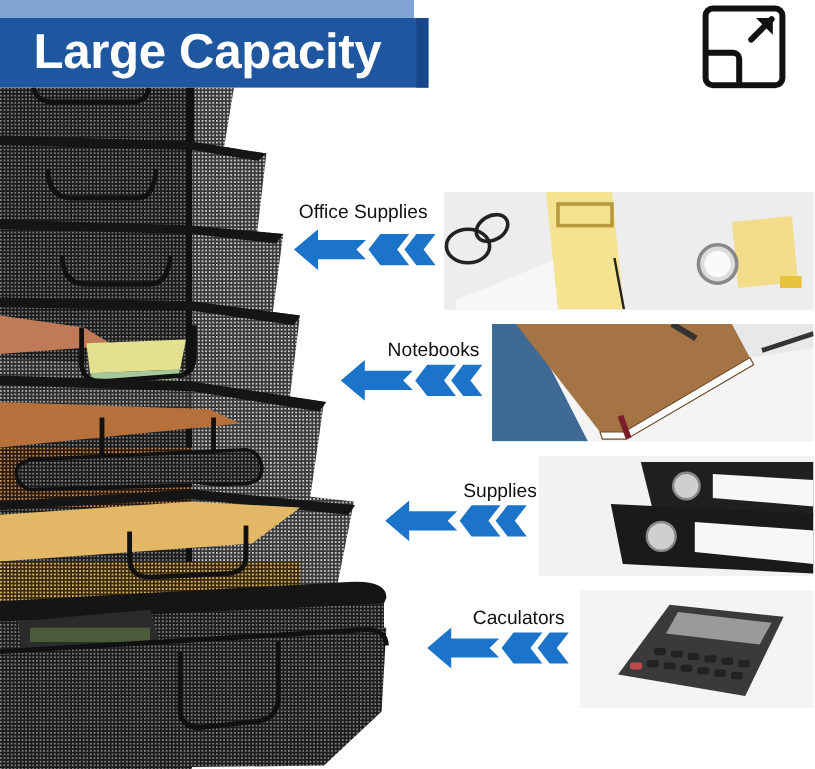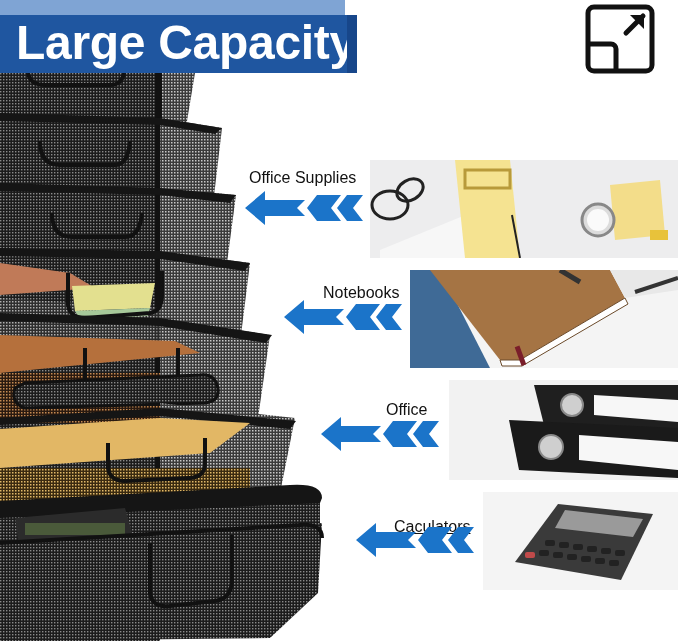--- a/index.html
+++ b/index.html
@@ -3,21 +3,21 @@
 <meta charset="utf-8">
 <style>
   * { box-sizing: border-box; margin: 0; padding: 0; }
   html, body { width: 679px; height: 641px; background: #ffffff; overflow: hidden; }
   body { position: relative; font-family: "Liberation Sans", sans-serif; }
 
   
   .banner-strip { position: absolute; left: 0; top: 0; width: 345px; height: 16px; background: #7fa4d4; }
   .banner { position: absolute; left: 0; top: 15px; width: 357px; height: 58px; background: #1f56a0; }
   .banner::after { content: ""; position: absolute; right: 0; top: 0; width: 10px; height: 100%; background: #17468a; }
-  .banner-title { position: absolute; left: 16px; top: 2px; font-size: 48px; font-weight: bold; color: #ffffff; letter-spacing: -0.3px; line-height: 52px; white-space: nowrap; }
+  .banner-title { position: absolute; left: 28px; top: 2px; font-size: 41px; font-weight: bold; color: #ffffff; letter-spacing: -0.3px; line-height: 52px; white-space: nowrap; }
 
   
   .expand-btn { position: absolute; left: 585px; top: 4px; width: 70px; height: 70px; cursor: pointer; }
 
   
   .organizer { position: absolute; left: 0; top: 73px; width: 330px; height: 568px; }
 
   
   .callout-label { position: absolute; font-size: 16px; color: #111; white-space: nowrap; }
   .arrow { position: absolute; width: 118px; height: 34px; }
@@ -150,39 +150,39 @@
     <polygon points="0,0 30,0 80,98 0,98" fill="#3f6a96"></polygon>
     <polygon points="20,0 200,0 215,28 110,90 90,90" fill="#a57444"></polygon>
     <polygon points="90,90 110,90 215,28 218,34 112,96 92,96" fill="#ffffff" stroke="#6b4a2a" stroke-width="1"></polygon>
     <rect x="108" y="76" width="5" height="20" fill="#7a1e2a" transform="rotate(-20 110 86)"></rect>
     <line x1="150" y1="0" x2="170" y2="12" stroke="#333" stroke-width="5"></line>
     <polygon points="200,0 268,0 268,20 215,28" fill="#e8e8e8"></polygon>
     <line x1="225" y1="22" x2="268" y2="8" stroke="#333" stroke-width="4"></line>
   </svg>
 </div>
 
-<div class="callout-label" style="left:386px; top:401px;">Office</div>
+<div class="callout-label" style="left:386px; top:401px;">Supplies</div>
 <svg class="arrow" style="left:321px; top:417px;" viewBox="0 0 118 34">
   <polygon points="0,17 20,0 20,9 60,9 52,17 60,25 20,25 20,34" fill="#1b74c9"></polygon>
   <polygon points="72,4 96,4 86,17 96,30 72,30 62,17" fill="#1b74c9"></polygon>
   <polygon points="102,4 118,4 108,17 118,30 102,30 92,17" fill="#1b74c9"></polygon>
 </svg>
 <div class="photo" style="left:449px; top:380px; width:229px; height:100px; background:#f2f2f2;">
   <svg width="229" height="100" viewBox="0 0 229 100">
     <rect width="229" height="100" fill="#f2f2f2"></rect>
     <polygon points="85,5 229,5 229,50 95,45" fill="#1f1f1f"></polygon>
     <polygon points="145,15 229,20 229,42 145,35" fill="#f7f7f7"></polygon>
     <circle cx="123" cy="25" r="11" fill="#cfcfcf" stroke="#888" stroke-width="2"></circle>
     <polygon points="60,40 229,48 229,98 70,90" fill="#1a1a1a"></polygon>
     <polygon points="130,55 229,62 229,90 130,80" fill="#f7f7f7"></polygon>
     <circle cx="102" cy="67" r="12" fill="#cfcfcf" stroke="#888" stroke-width="2"></circle>
   </svg>
 </div>
 
-<div class="callout-label" style="left:394px; top:518px;text-decoration:underline;">Caculators</div>
+<div class="callout-label" style="left:394px; top:507px;">Caculators</div>
 <svg class="arrow" style="left:356px; top:523px;" viewBox="0 0 118 34">
   <polygon points="0,17 20,0 20,9 60,9 52,17 60,25 20,25 20,34" fill="#1b74c9"></polygon>
   <polygon points="72,4 96,4 86,17 96,30 72,30 62,17" fill="#1b74c9"></polygon>
   <polygon points="102,4 118,4 108,17 118,30 102,30 92,17" fill="#1b74c9"></polygon>
 </svg>
 <div class="photo" style="left:483px; top:492px; width:195px; height:98px; background:#f4f4f4;">
   <svg width="195" height="98" viewBox="0 0 195 98">
     <rect width="195" height="98" fill="#f4f4f4"></rect>
     <polygon points="75,12 170,22 138,88 32,70" fill="#3a3a3a"></polygon>
     <polygon points="82,18 160,27 150,45 72,36" fill="#9a9a9a"></polygon>

